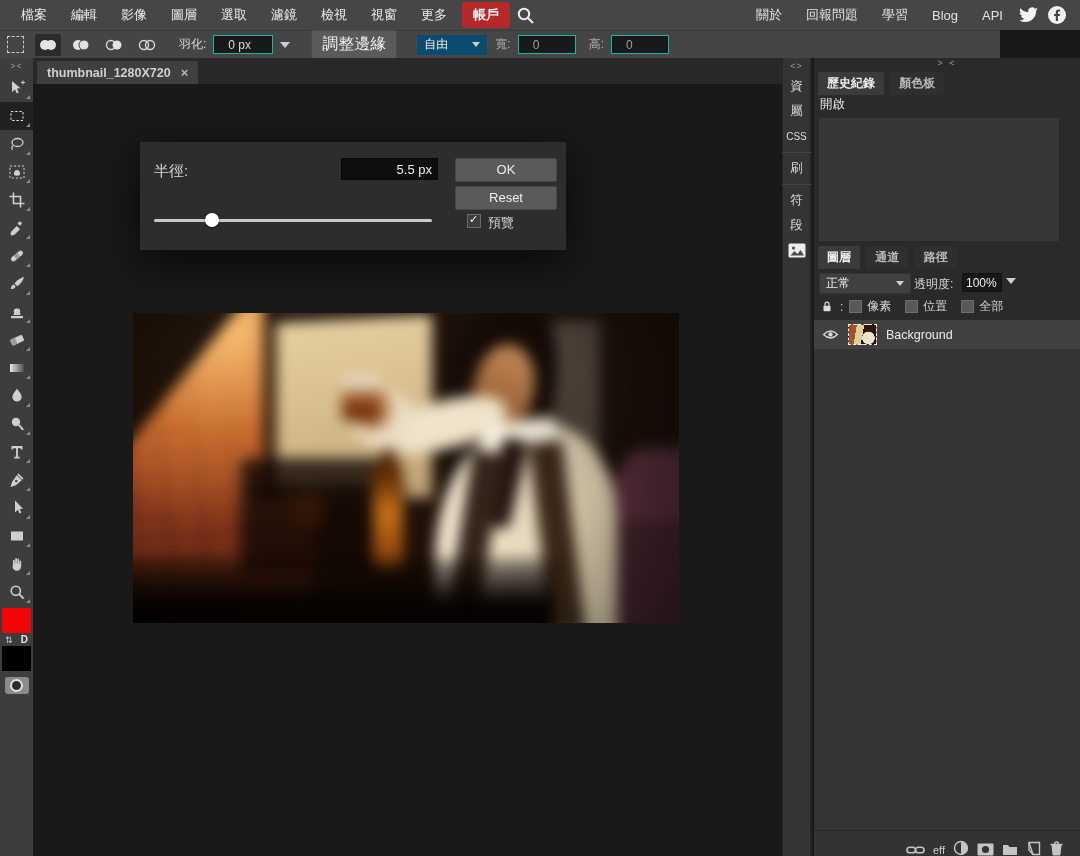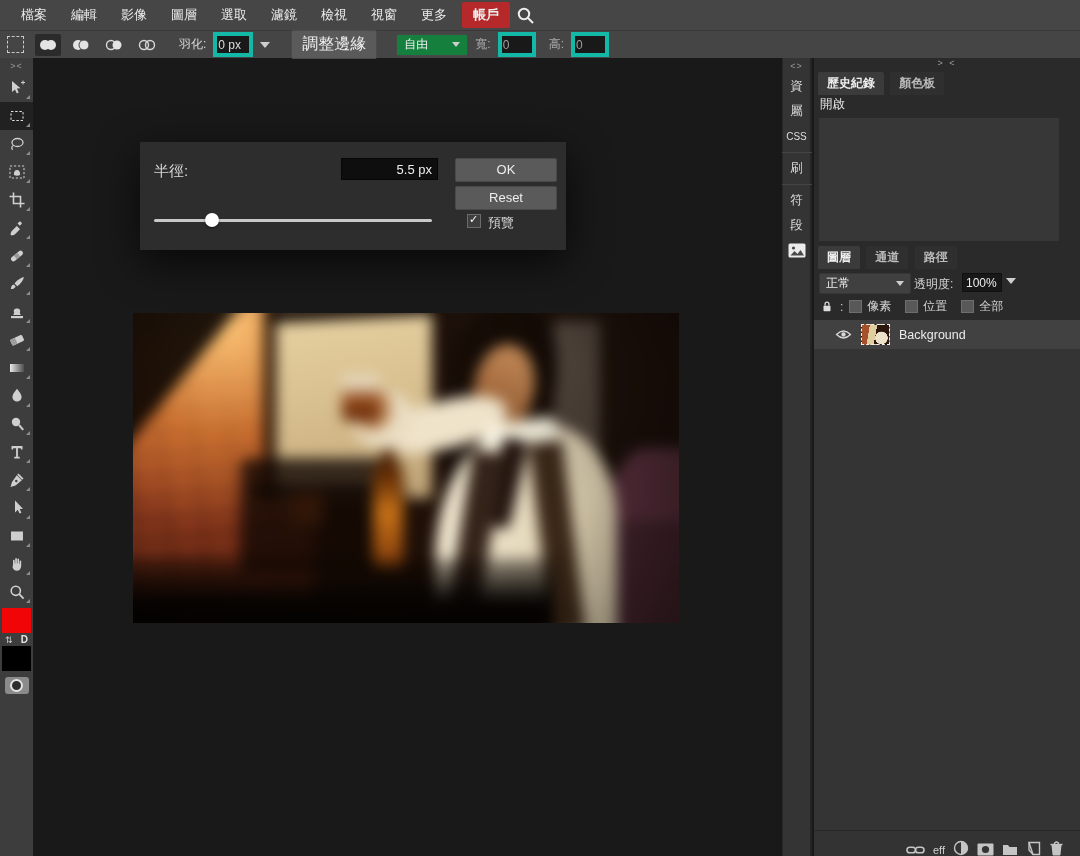--- a/index.html
+++ b/index.html
@@ -8,31 +8,31 @@
   .abs{position:absolute}
   
   #menu-bar{left:0;top:0;width:1080px;height:30px;background:#464646;display:flex;align-items:center;
     padding:0 10px;box-sizing:border-box;gap:2px}
   .mi{padding:4px 11px;font-size:13px;color:#ededed;cursor:default;white-space:nowrap}
   .mi.account{background:#b5292a;border-radius:2px;font-weight:bold;margin-left:2px}
   .iconbtn{display:inline-flex;align-items:center;justify-content:center;width:26px;height:24px}
   .mbar-right{margin-left:auto;display:flex;align-items:center;gap:2px}
   .mi.help{color:#e0e0e0}
   
-  #options-bar{left:0;top:30px;width:1080px;height:28px;background:#454545;border-top:1px solid #3a3a3a;
+  #options-bar{left:0;top:30px;width:1000px;height:28px;background:#454545;border-top:1px solid #3a3a3a;
     box-sizing:border-box;display:flex;align-items:center;gap:7px;padding:0 7px;font-size:12px;color:#d8d8d8}
   .marquee-opt{width:15px;height:15px;border:1px dashed #c9c9c9;margin-right:4px}
   .selop{width:26px;height:22px;display:inline-flex;align-items:center;justify-content:center;border-radius:2px}
   .selop.active{background:#2b2b2b}
-  .opt-input{background:#191919;border:4px solid #14b8a6;color:#ddd;height:17px;font-size:12px;
-    font-family:"Liberation Sans","DejaVu Sans",sans-serif;padding:0 1px;box-sizing:content-box}
+  .opt-input{background:#191919;border:1px solid #14b8a6;color:#ddd;height:17px;font-size:12px;
+    font-family:"Liberation Sans","DejaVu Sans",sans-serif;padding:0 14px;box-sizing:content-box}
   .dd-arrow{width:0;height:0;border-left:5px solid transparent;border-right:5px solid transparent;
     border-top:6px solid #cfcfcf;display:inline-block}
   .btn-gray{background:#5a5a5a;border:1px solid #4a4a4a;border-radius:2px;color:#eee;padding:3px 10px;font-size:16px}
-  .select{background:#15803d;border:1px solid #484848;border-radius:2px;color:#eee;height:20px;display:inline-flex;
+  .select{background:#0c4a6e;border:1px solid #484848;border-radius:2px;color:#eee;height:20px;display:inline-flex;
     align-items:center;padding:0 7px;gap:21px;font-size:12px}
   .select .dd-arrow{border-top-width:5px;border-left-width:4px;border-right-width:4px}
   .dim{color:#a9a9a9}
   
   #tab-bar{left:33px;top:58px;width:749px;height:26px;background:#282828}
   .doc-tab{position:absolute;left:4px;top:3px;height:23px;background:#3f3f3f;border-radius:2px 2px 0 0;
     display:flex;align-items:center;gap:10px;padding:0 10px;color:#cfcfcf;font-weight:bold;font-size:12.5px}
   .doc-tab .close{font-weight:bold;color:#bbb;font-size:13px}
   #canvas{left:33px;top:84px;width:749px;height:772px;background:#191919}
   
@@ -97,21 +97,21 @@
     border-radius:2px;color:#eee;display:flex;align-items:center;padding:0 6px;justify-content:space-between}
   .op-label{position:absolute;left:100px;top:6px;color:#d5d5d5}
   .op-input{position:absolute;left:148px;top:3px;width:32px;height:17px;background:#181818;border:1px solid #101010;
     color:#eee;font-size:12px;padding:0 3px;font-family:"Liberation Sans","DejaVu Sans",sans-serif}
   .op-arrow{position:absolute;left:192px;top:8px}
   .lock-row{position:absolute;left:6px;top:28px;display:flex;align-items:center;gap:6px;color:#d5d5d5}
   .lockbox{width:11px;height:11px;background:#585858;border:1px solid #6e6e6e;display:inline-block}
   .lock-group{display:flex;align-items:center;gap:5px;margin-right:8px}
   .layer-list{position:absolute;left:0;top:262px;width:266px;height:510px;background:#343434}
   .layer-row{position:absolute;left:0;top:0;width:266px;height:29px;background:#414141;display:flex;
-    align-items:center;gap:9px;padding:0 21px;box-sizing:border-box}
+    align-items:center;gap:9px;padding:0 8px;box-sizing:border-box}
   .layer-thumb{width:27px;height:19px;border:1px dashed #f0f0f0;
     background:radial-gradient(circle at 72% 68%,#ece2ca 0 26%,rgba(0,0,0,0) 28%),
     linear-gradient(100deg,#a5522c 0 26%,#e0cda0 26% 50%,#2a160c 50% 100%)}
   .layer-name{color:#ececec;font-size:12.5px}
   .panel-bottom{position:absolute;left:0;top:772px;width:266px;height:26px;background:#333;
     border-top:1px solid #272727;box-sizing:border-box;display:flex;align-items:flex-end;justify-content:flex-end;
     gap:8px;padding-right:16px;color:#c5c5c5}
   .eff{font-size:11px;color:#cfcfcf}
   svg{display:block}
 </style>
@@ -139,20 +139,38 @@
     <span class="mi">檢視</span>
     <span class="mi">視窗</span>
     <span class="mi">更多</span>
     <span class="mi account" style="background: rgb(181, 41, 42);">帳戶</span>
     <span class="iconbtn">
       <svg width="19" height="19" viewBox="0 0 19 19">
           <circle cx="8" cy="8" r="5.2" fill="none" stroke="#eee" stroke-width="2"></circle>
           <path d="M12 12l5 5" stroke="#eee" stroke-width="2"></path>
         </svg>
     </span>
+    <span class="mbar-right">
+      <span class="mi help">關於</span>
+      <span class="mi help">回報問題</span>
+      <span class="mi help">學習</span>
+      <span class="mi help">Blog</span>
+      <span class="mi help">API</span>
+      <span class="iconbtn">
+        <svg width="20" height="17" viewBox="0 0 20 17">
+            <path fill="#f2f2f2" d="M19 2.2c-.7.3-1.4.5-2.2.6.8-.5 1.4-1.2 1.7-2.1-.8.4-1.6.8-2.5 1A3.9 3.9 0 0 0 9.3 5.2C6 5 3.2 3.5 1.3 1.2.4 2.8.9 4.8 2.4 5.8c-.6 0-1.2-.2-1.7-.5 0 1.8 1.2 3.3 2.9 3.7-.5.2-1.1.2-1.7.1.5 1.5 1.9 2.6 3.6 2.6A7.9 7.9 0 0 1 .5 13.4 11 11 0 0 0 6.4 15c7 0 10.9-5.9 10.7-11.2.7-.5 1.4-1.2 1.9-1.6z"></path>
+          </svg>
+      </span>
+      <span class="iconbtn">
+        <svg width="20" height="20" viewBox="0 0 20 20">
+            <circle cx="10" cy="10" r="9" fill="#f2f2f2"></circle>
+            <path fill="#464646" d="M11 16v-5h1.8l.3-2.1H11V7.5c0-.6.2-1 1-1h1.1V4.6c-.2 0-.9-.1-1.6-.1-1.6 0-2.7 1-2.7 2.8v1.6H7v2.1h1.8V16z"></path>
+          </svg>
+      </span>
+    </span>
   </div>
 
   <div class="abs" id="options-bar">
     <span class="marquee-opt"></span>
     <span class="selop active">
       <svg width="22" height="16" viewBox="0 0 22 16">
           <circle cx="8" cy="8" r="5" fill="#e3e3e3"></circle>
           <circle cx="14" cy="8" r="5" fill="#e3e3e3"></circle>
         </svg>
     </span>
@@ -307,20 +325,26 @@
         <span class="swap">⇅</span>
         <span class="dflt">D</span>
       </div>
       <div class="swatch-bg" id="bg-swatch" style="background: rgb(0, 0, 0);"></div>
     </div>
     <div class="qmask">
         <i></i>
       </div>
   </div>
 
+  <div class="abs" id="tab-bar">
+    <div class="doc-tab">
+      <span>thumbnail_1280X720</span>
+      <span class="close">×</span>
+    </div>
+  </div>
 
   <div class="abs" id="canvas">
 
     <div class="abs photo">
       <div class="ph-in">
         <div style="left:0;top:0;right:0;bottom:0;background:linear-gradient(100deg,#30180b,#1c0e07 60%,#0e0704)"></div>
         <div style="left:-2%;top:-4%;width:36%;height:108%;background:repeating-linear-gradient(175deg,rgba(50,20,10,.9) 0 2px,transparent 2px 21px),repeating-linear-gradient(85deg,rgba(50,20,10,.7) 0 2px,transparent 2px 34px),linear-gradient(160deg,#c06a38 0%,#9c4526 45%,#5e2413 85%)"></div>
         <div style="left:-8%;top:-18%;width:62%;height:85%;background:radial-gradient(ellipse at 42% 28%,rgba(255,205,130,.95) 0%,rgba(244,160,70,.45) 40%,rgba(150,70,20,0) 72%)"></div>
         <div style="left:-2%;top:-5%;width:26%;height:55%;background:#0d0603;clip-path:polygon(0 0,100% 0,0 100%);opacity:.92"></div>
         <div style="left:26.5%;top:-4%;width:29%;height:63%;background:linear-gradient(170deg,#ead7ab,#cfb78b 70%,#b99f78)"></div>

